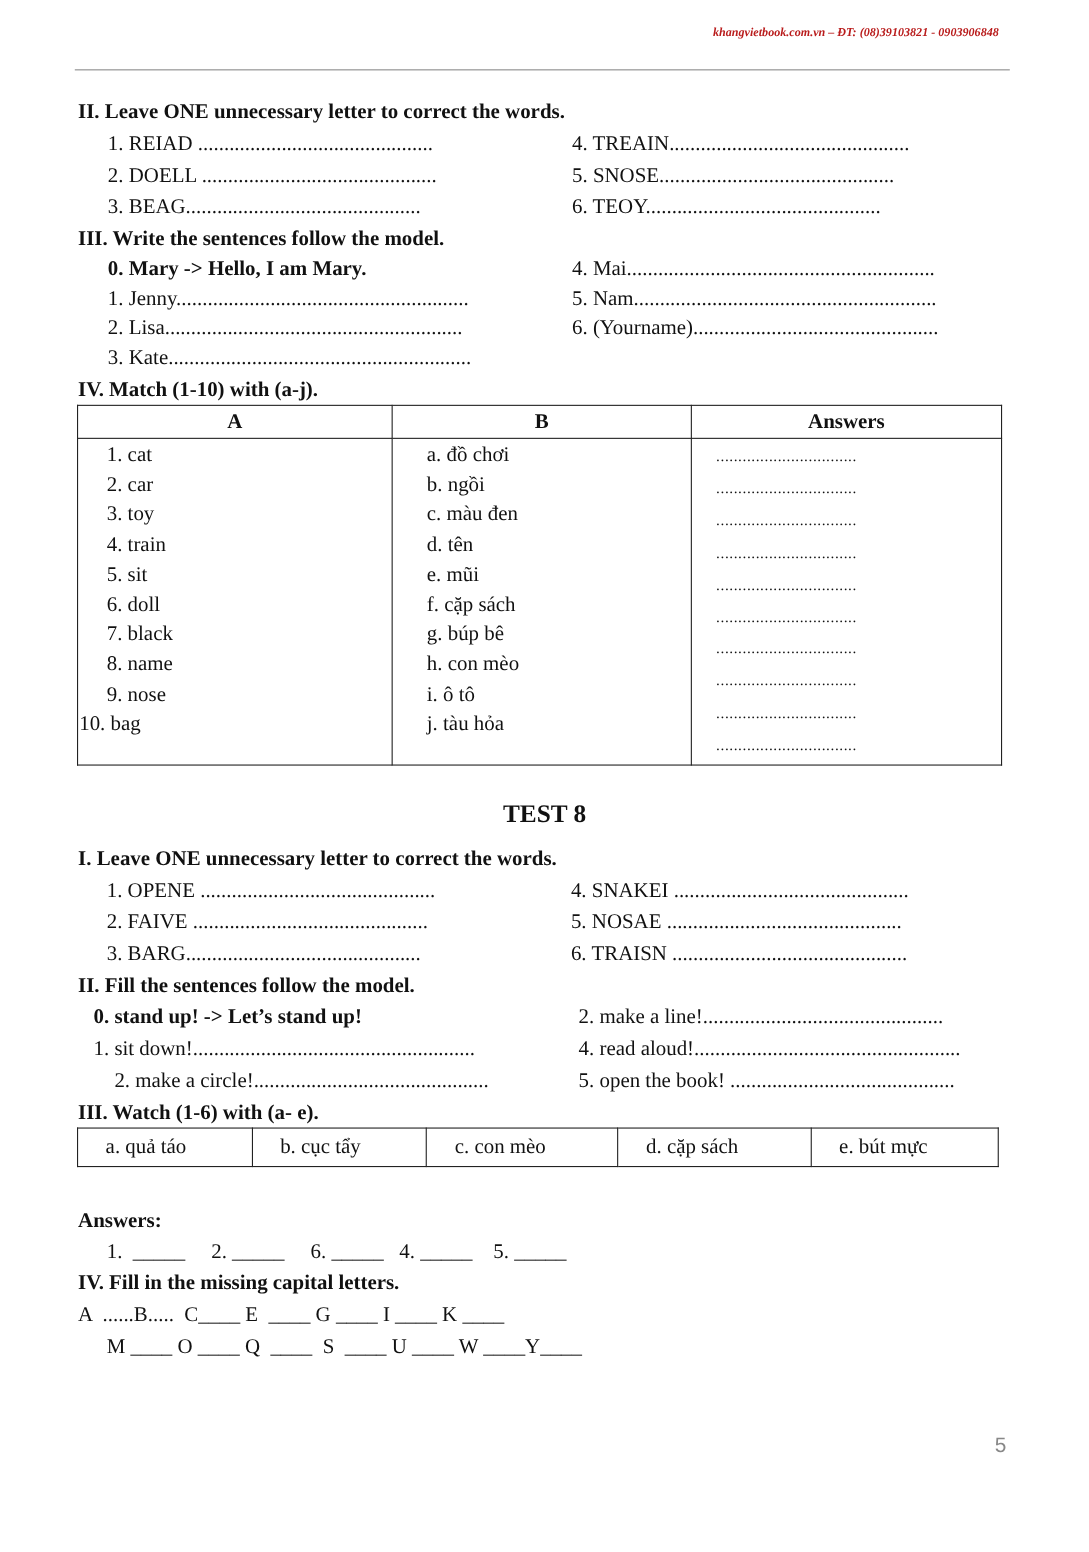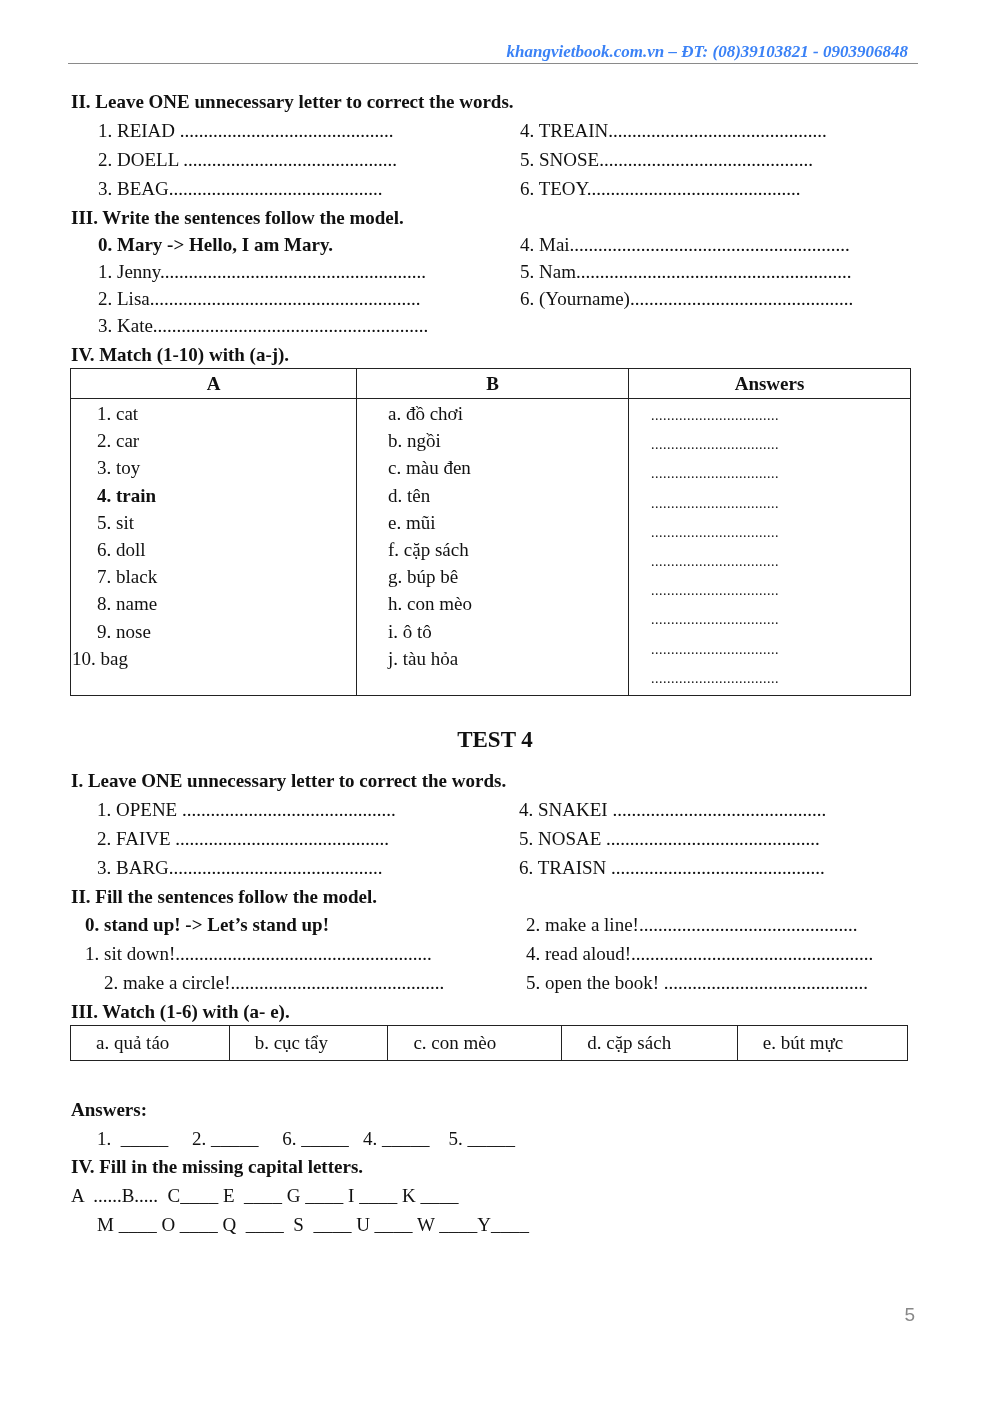--- a/index.html
+++ b/index.html
@@ -1,19 +1,19 @@
 <!DOCTYPE html>
 <html><head>
 <meta charset="utf-8">
 <style>
   html, body { margin:0; padding:0; background:#ffffff; }
   body { width:990px; height:1411px; position:relative; overflow:hidden;
          font-family:"Liberation Serif", serif; color:#111; font-size:19px; }
   .abs { position:absolute; white-space:nowrap; line-height:1; }
-  .hdr { right:82px; top:43px; font-style:italic; font-weight:bold; color:#3b82f6; font-size:17px; }
+  .hdr { right:82px; top:25px; font-style:italic; font-weight:bold; color:#b91c1c; font-size:11px; }
   .hdr-line { position:absolute; left:68px; top:63px; width:850px; height:1px; background:#8a8a8a; }
   .b { font-weight:bold; }
   .title { font-weight:bold; font-size:23px; left:0; width:990px; text-align:center; }
   table { border-collapse:collapse; position:absolute; font-family:"Liberation Serif", serif; font-size:19px; }
   td, th { border:1px solid #222; padding:0; vertical-align:top; }
   th { font-weight:bold; text-align:center; height:29px; vertical-align:middle; }
   .col-list div { height:27.2px; line-height:27.2px; white-space:nowrap; }
   .ans-dots div { height:29.2px; line-height:26px; white-space:nowrap; letter-spacing:0.5px; }
   .t2 td { height:30px; vertical-align:middle; padding-left:25px; }
   .pagenum { right:75px; top:1305px; color:#888; font-size:19px; font-family:"Liberation Sans", sans-serif; }
@@ -48,21 +48,21 @@
     <th style="width:285px;">A</th>
     <th style="width:271px;">B</th>
     <th>Answers</th>
   </tr>
   <tr>
     <td style="height:290px;">
       <div class="col-list" style="padding-top:1px;">
         <div style="padding-left:26px;">1.  cat</div>
         <div style="padding-left:26px;">2.  car</div>
         <div style="padding-left:26px;">3.  toy</div>
-        <div style="padding-left:26px;font-weight:bold;">4.  train</div>
+        <div style="padding-left:26px;">4.  train</div>
         <div style="padding-left:26px;">5.  sit</div>
         <div style="padding-left:26px;">6.  doll</div>
         <div style="padding-left:26px;">7.  black</div>
         <div style="padding-left:26px;">8.  name</div>
         <div style="padding-left:26px;">9.  nose</div>
         <div style="padding-left:1px;">10. bag</div>
       </div>
     </td>
     <td>
       <div class="col-list" style="padding-top:1px;padding-left:31px;">
@@ -89,21 +89,21 @@
         <div>................................</div>
         <div>................................</div>
         <div>................................</div>
         <div>................................</div>
       </div>
     </td>
   </tr>
 </tbody>
   </table>
 
-<div class="abs title" style="top:728px;">TEST 4</div>
+<div class="abs title" style="top:728px;">TEST 8</div>
 
 <div class="abs b" style="left:71px;top:771px;">I. Leave ONE unnecessary letter to correct the words.</div>
 <div class="abs" style="left:97px;top:800px;">1. OPENE  .............................................</div>
 <div class="abs" style="left:97px;top:829px;">2. FAIVE   .............................................</div>
 <div class="abs" style="left:97px;top:858px;">3. BARG.............................................</div>
 <div class="abs" style="left:519px;top:800px;">4. SNAKEI  .............................................</div>
 <div class="abs" style="left:519px;top:829px;">5. NOSAE  .............................................</div>
 <div class="abs" style="left:519px;top:858px;font-family:Liberation Serif, serif;">6. TRAISN  .............................................</div>
 
 <div class="abs b" style="left:71px;top:887px;">II. Fill  the sentences follow the model.</div>

